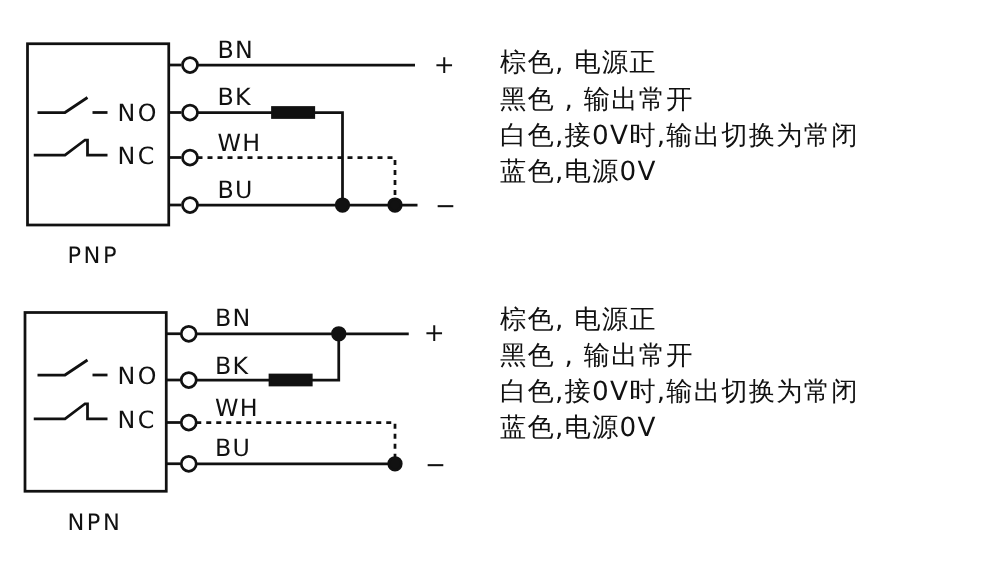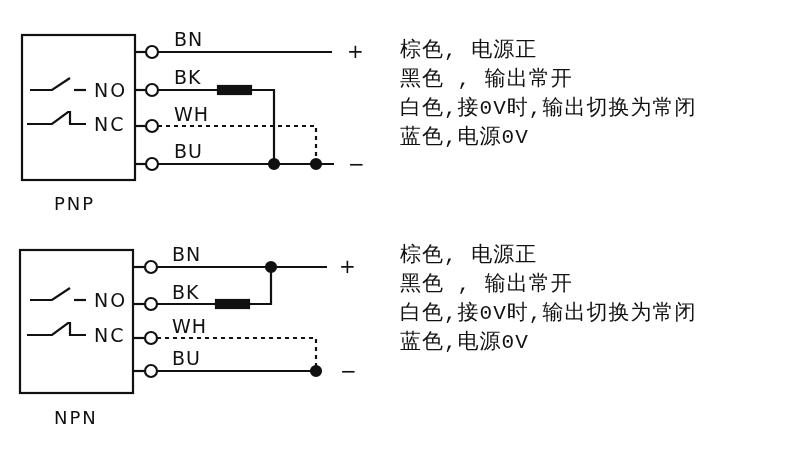--- a/index.html
+++ b/index.html
@@ -3,21 +3,21 @@
 <meta charset="utf-8">
 <style>
   html, body { margin: 0; padding: 0; background: #ffffff; }
   body { width: 792px; height: 454px; position: relative; overflow: hidden;
          font-family: "DejaVu Sans", sans-serif; color: #111; }
   svg { position: absolute; left: 0; top: 0; }
   .wlabel { font-family: "DejaVu Sans", sans-serif; font-size: 19px; fill: #111; letter-spacing: 1px; }
   .swlabel { font-family: "DejaVu Sans", sans-serif; font-size: 19px; fill: #111; letter-spacing: 2px; }
   .typelabel { font-family: "DejaVu Sans", sans-serif; font-size: 18px; fill: #111; letter-spacing: 2px; }
   .sign { font-family: "DejaVu Sans", sans-serif; font-size: 20px; fill: #111; }
-  .desc { position: absolute; left: 400px; font-size: 21px; line-height: 29px; letter-spacing: 1px; font-family: Liberation Mono, monospace; }
+  .desc { position: absolute; left: 400px; font-size: 21px; line-height: 29px; letter-spacing: 1px; }
   .desc div { white-space: nowrap; }
 </style>
 </head>
 <body>
 
 <svg width="792" height="454" viewBox="0 0 792 454">
 
   <g stroke="#111" stroke-width="2.2" fill="none">
     <rect x="22" y="35" width="113" height="145"></rect>
 

